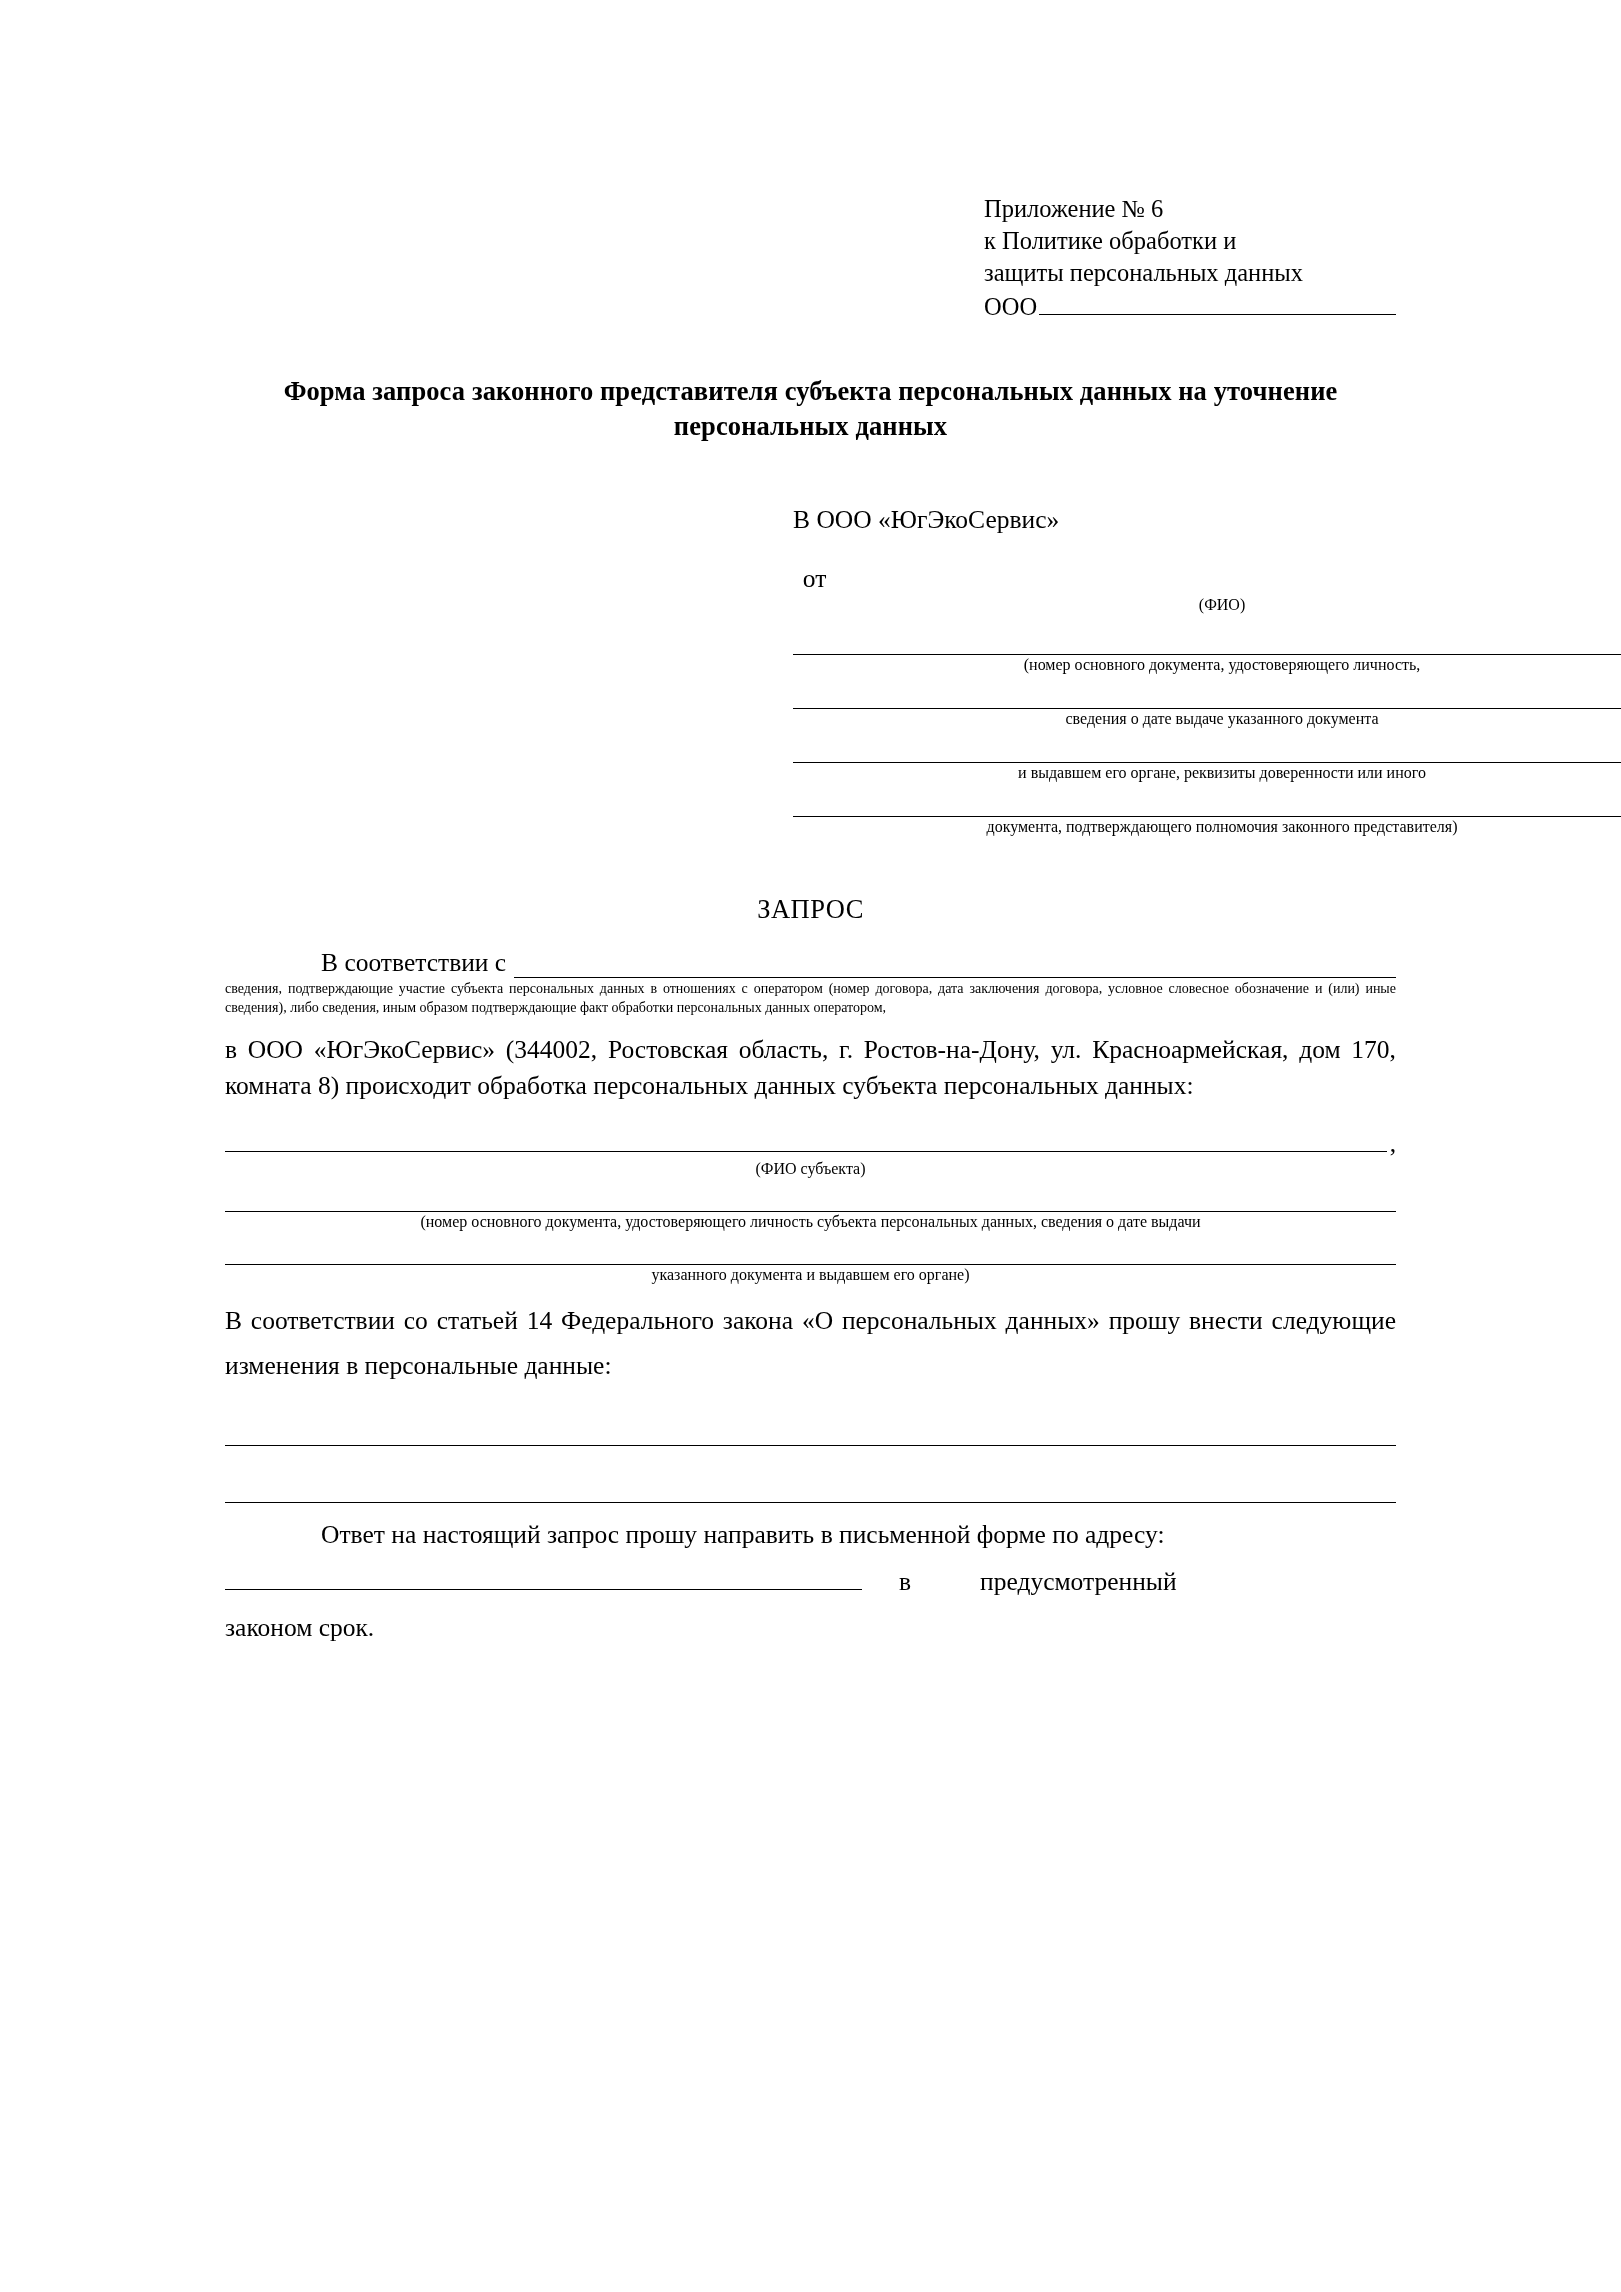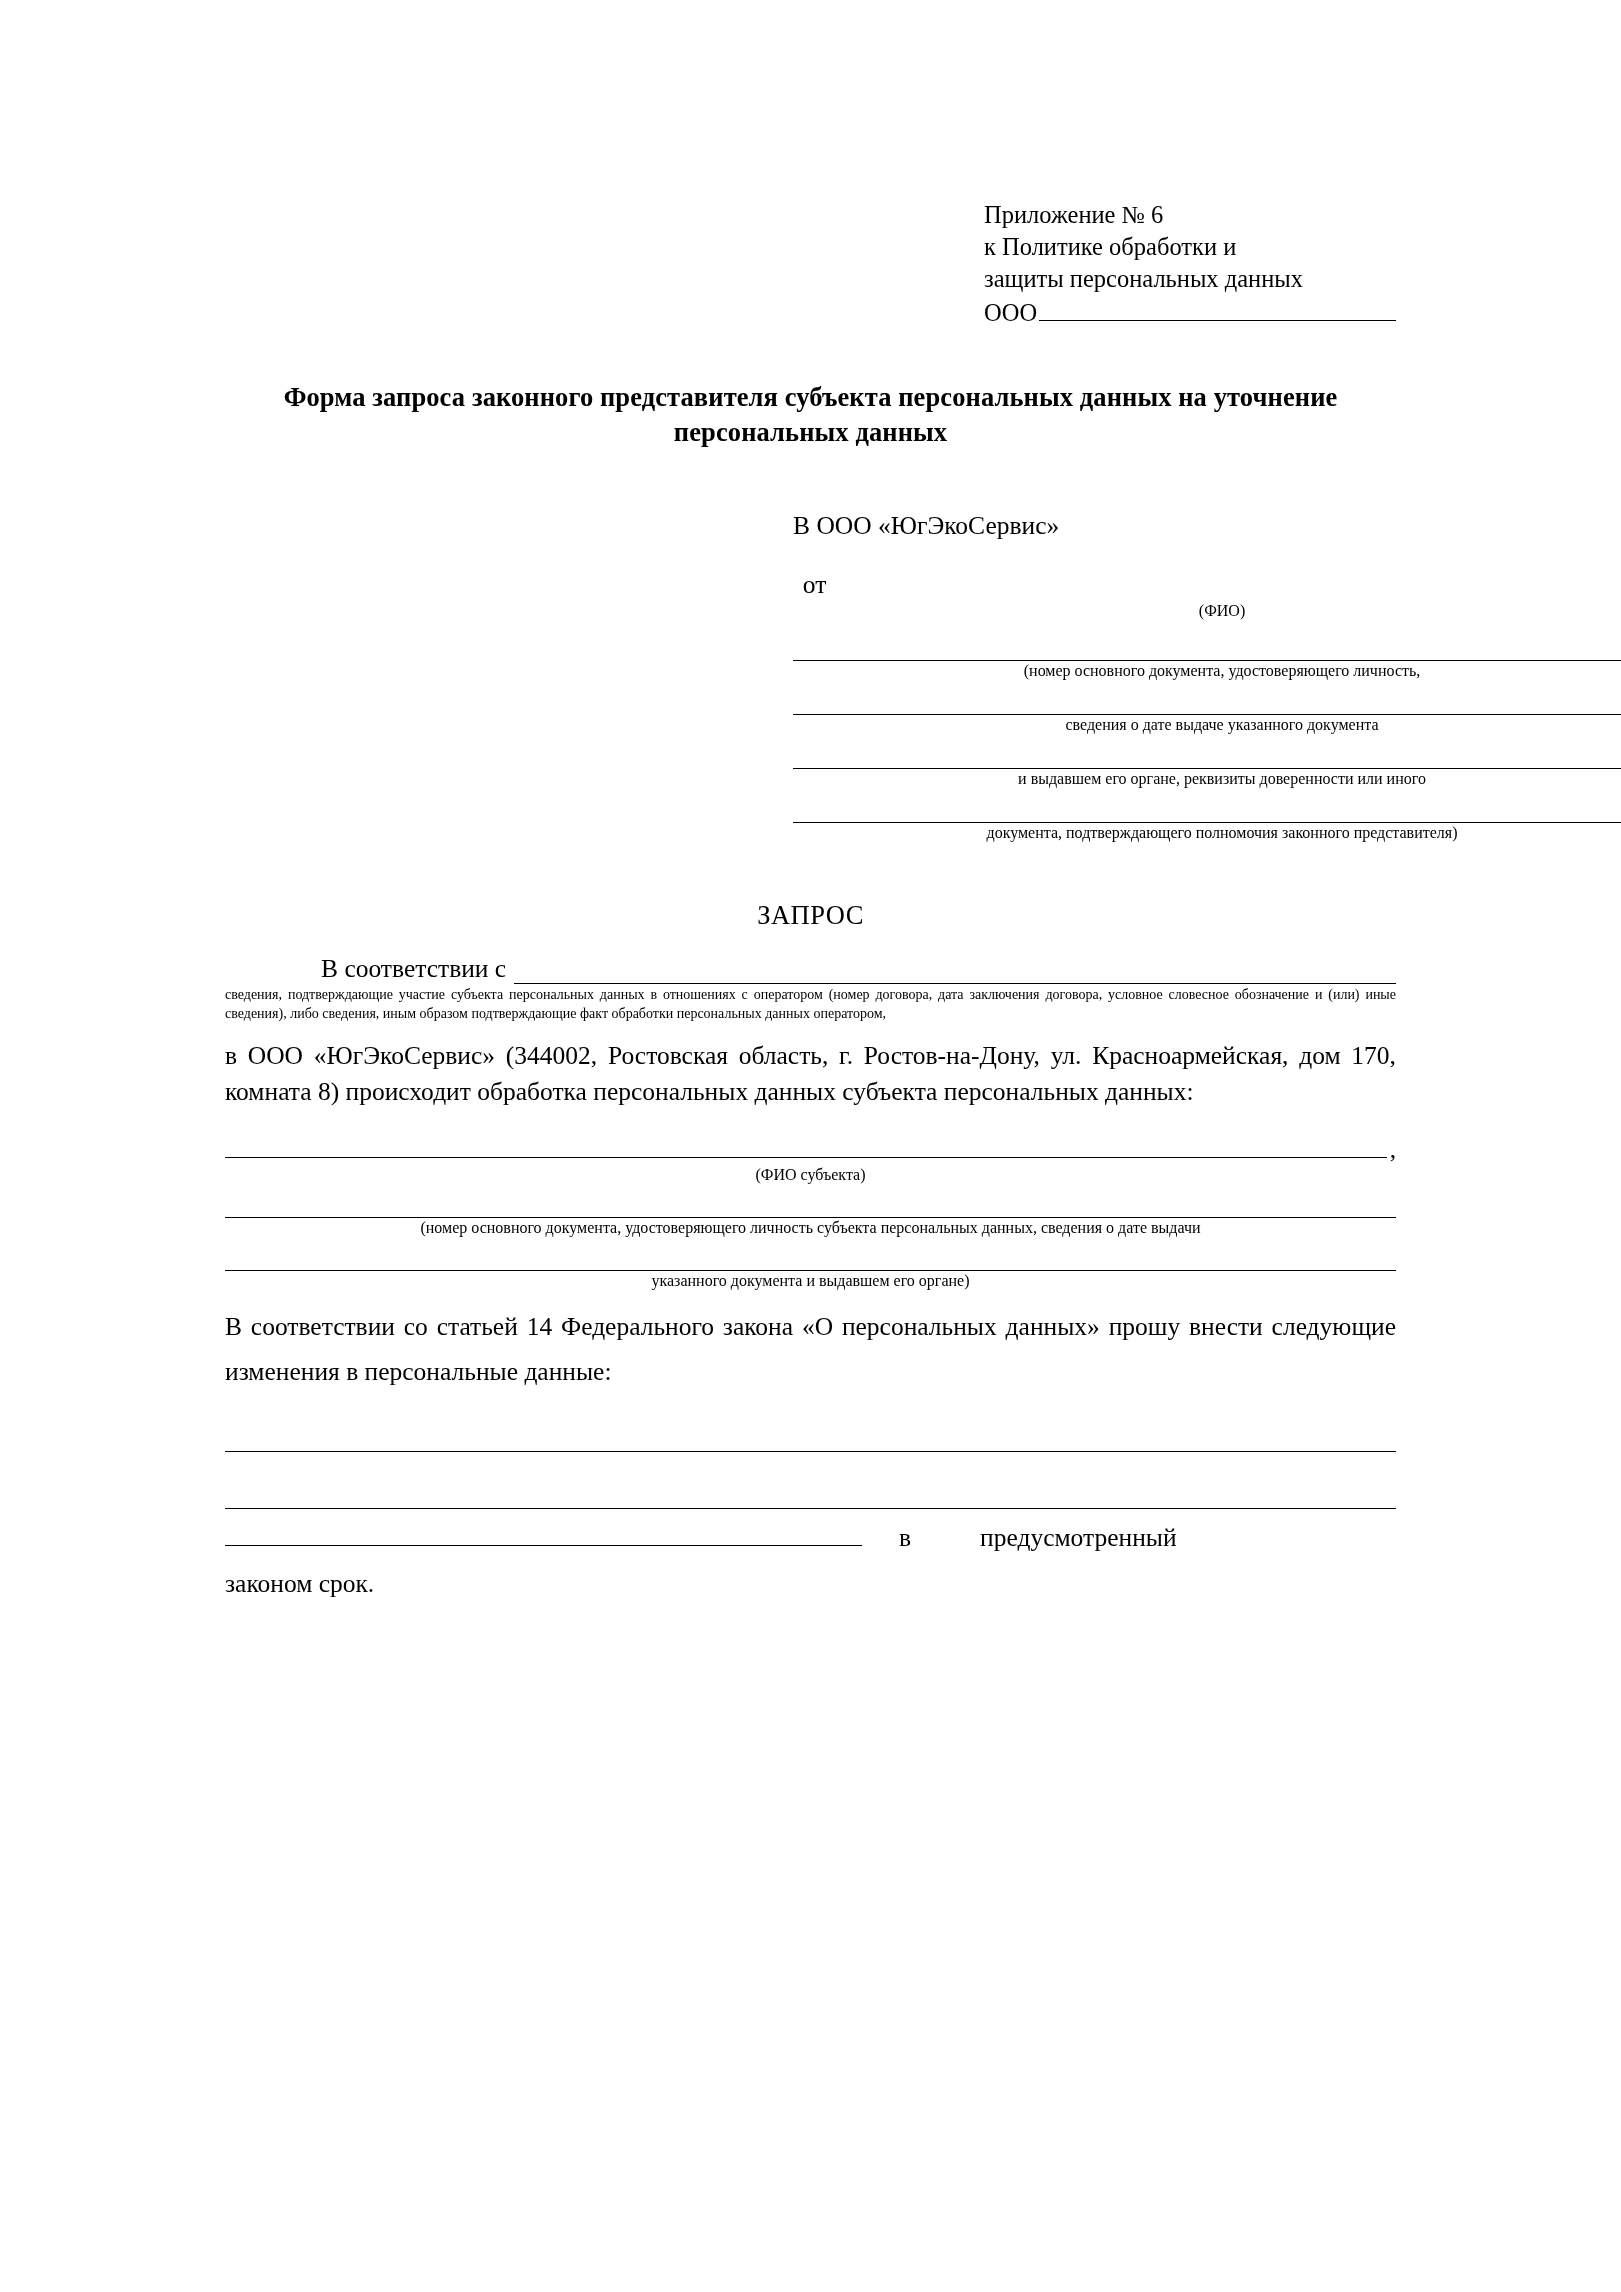--- a/index.html
+++ b/index.html
@@ -8,21 +8,21 @@
     background: #ffffff;
   }
   body {
     font-family: "Liberation Serif", "DejaVu Serif", serif;
     color: #000000;
   }
   .page {
     position: relative;
     width: 1621px;
     height: 1831px;
-    margin: 13px auto;
+    margin: 7px auto;
     background: #ffffff;
     box-sizing: border-box;
     padding: 186px 225px 76px 225px;
   }
   .header-block {
     margin-left: auto;
     width: 412px;
     font-size: 24.5px;
     line-height: 1.30;
     text-align: left;
@@ -237,20 +237,21 @@
   <div class="full-rule"></div>
   <div class="cap-full">указанного документа и выдавшем его органе)</div>
 
   <div class="body-just loose">В соответствии со статьей 14 Федерального закона «О персональных данных» прошу внести следующие изменения в персональные данные:</div>
 
   <div class="gap-24"></div>
   <div class="full-rule"></div>
   <div class="gap-24"></div>
   <div class="full-rule"></div>
 
+  <div class="body-just" style="text-indent:96px">Ответ на настоящий запрос прошу направить в письменной форме по адресу:</div>
 
   <div class="answer-row">
     <span class="rule-left"></span>
     <span class="mid">в</span>
     <span class="tail">предусмотренный</span>
   </div>
 
   <div class="body-just">законом срок.</div>
 
 

